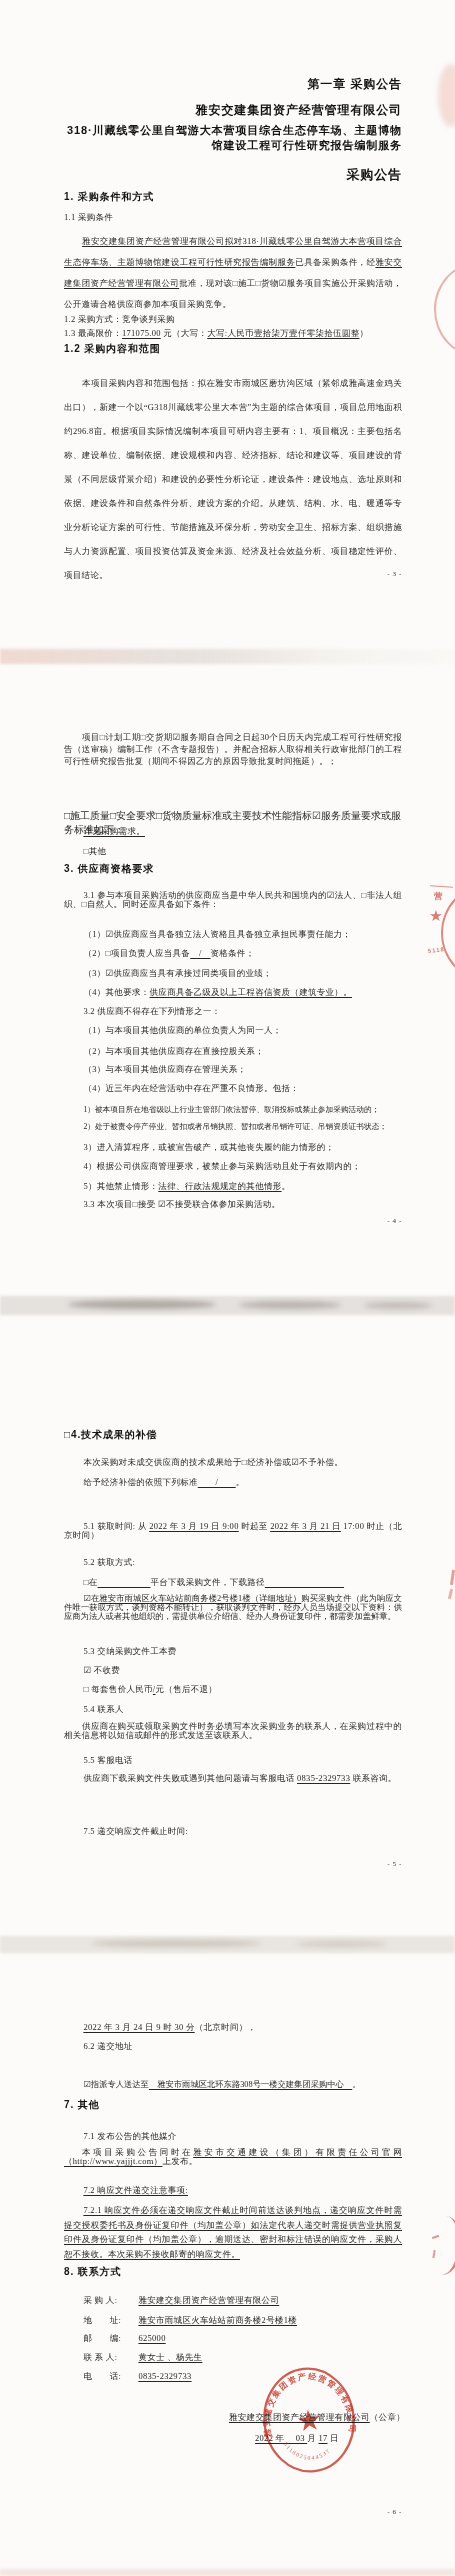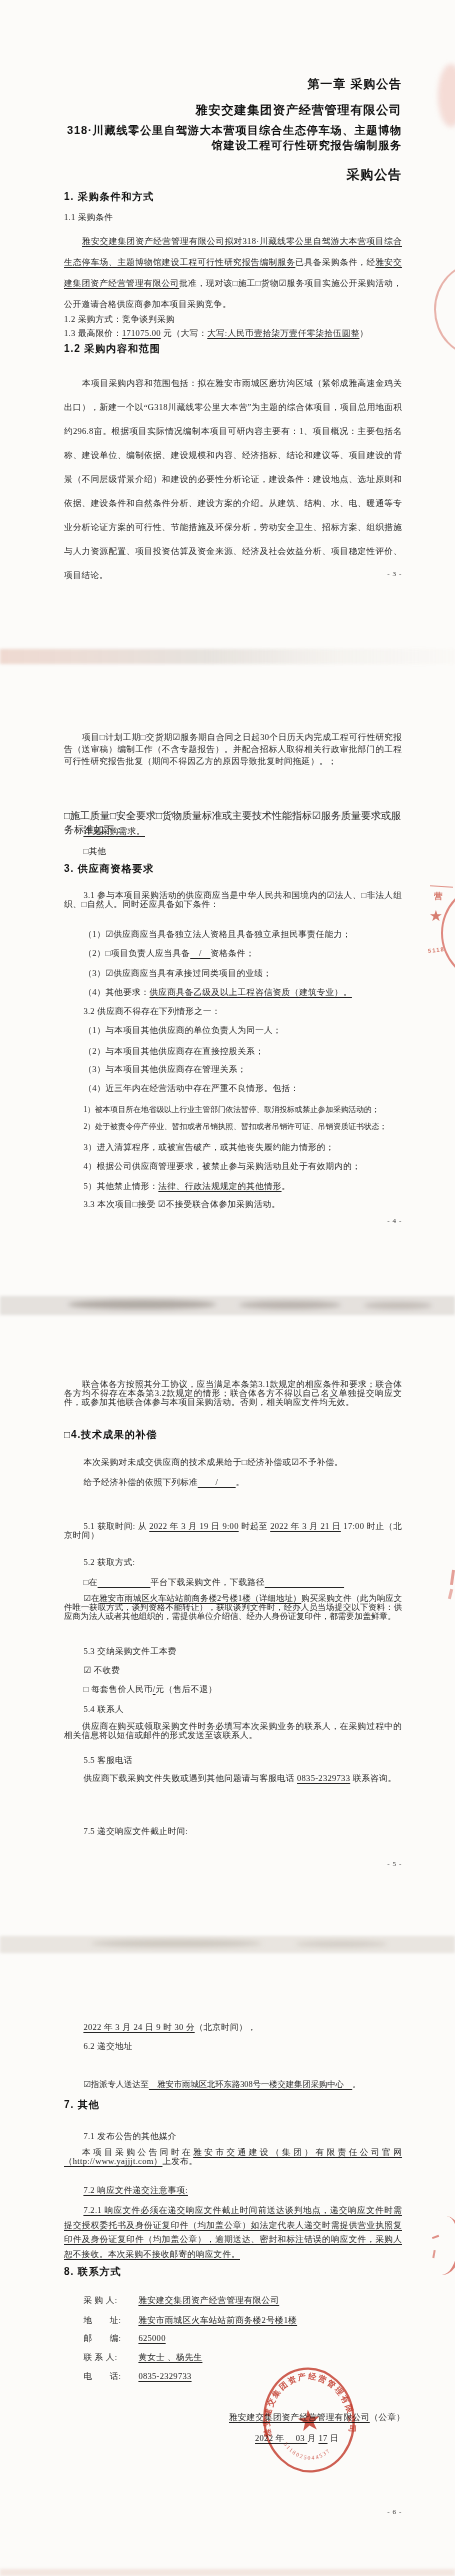--- a/index.html
+++ b/index.html
@@ -91,21 +91,20 @@
   <div class="sealtxt" style="left:430px;top:886px;width:23px;border-top:1.7px solid rgba(203,62,46,.55);transform:rotate(4deg);"></div>
   <div class="sealtxt" style="left:434px;top:891px;font-size:8.5px;font-weight:bold;opacity:.75;">营</div>
   <div class="sealtxt" style="left:429px;top:907px;font-size:15.4px;opacity:.7;">★</div>
   <div class="sealtxt" style="left:428px;top:947px;font-size:5.7px;letter-spacing:1.1px;font-weight:bold;opacity:.75;transform:rotate(-7deg);">5118</div>
 
   <div class="band" style="top:1296px;height:19.4px;background:rgba(168,158,150,.28);"></div>
   <div class="blob" style="left:68px;top:1300px;width:148px;height:9px;background:rgba(90,82,74,.45);"></div>
   <div class="blob" style="left:239px;top:1301px;width:102px;height:8px;background:rgba(105,96,88,.4);"></div>
   <div class="blob" style="left:364px;top:1302px;width:68px;height:6.8px;background:rgba(120,110,100,.35);"></div>
 
-  <div class="b para lh27" style="top:1380px">联合体各方按照其分工协议，应当满足本条第3.1款规定的相应条件和要求；联合体各方均不得存在本条第3.2款规定的情形；联合体各方不得以自己名义单独提交响应文件，或参加其他联合体参与本项目采购活动。否则，相关响应文件均无效。</div>
   <div class="b hd t18" style="top:1427px">□4.技术成果的补偿</div>
   <div class="b ti" style="top:1456px">本次采购对未成交供应商的技术成果给于□经济补偿或☑不予补偿。</div>
   <div class="b ti" style="top:1476px"><span>给予经济补偿的依照下列标准</span><span class="u">　　/　　</span><span>。</span></div>
   <div class="b ti lh27" style="top:1522px"><span>5.1 获取时间: 从 </span><span class="u">2022 年 3 月 19 日 9:00</span><span> 时起至 </span><span class="u">2022 年 3 月 21 日</span><span> 17:00 时止（北京时间）</span></div>
   <div class="b ind" style="top:1556px">5.2 获取方式:</div>
   <div class="b ind" style="top:1576px"><span>□在</span><span class="u">　　　　　　</span><span>平台下载采购文件，下载路径</span><span class="u">　　　　　　　　　</span></div>
   <div class="b lh27 fit2" style="top:1594px;text-indent:19.4px;text-align:justify;"><span>☑在</span><span class="u">雅安市雨城区火车站站前商务楼2号楼1楼（详细地址）</span><span>购买采购文件（此为响应文件唯一获取方式，谈判资格不能转让），获取谈判文件时，经办人员当场提交以下资料：供应商为法人或者其他组织的，需提供单位介绍信、经办人身份证复印件，都需要加盖鲜章。</span></div>
   <div class="b ind" style="top:1645px">5.3 交纳采购文件工本费</div>
   <div class="b ind" style="top:1683px"><span>□ 每套售价人民币</span><span class="u">/</span><span>元（售后不退）</span></div>
   <div class="b ind" style="top:1664px">☑ 不收费</div>

